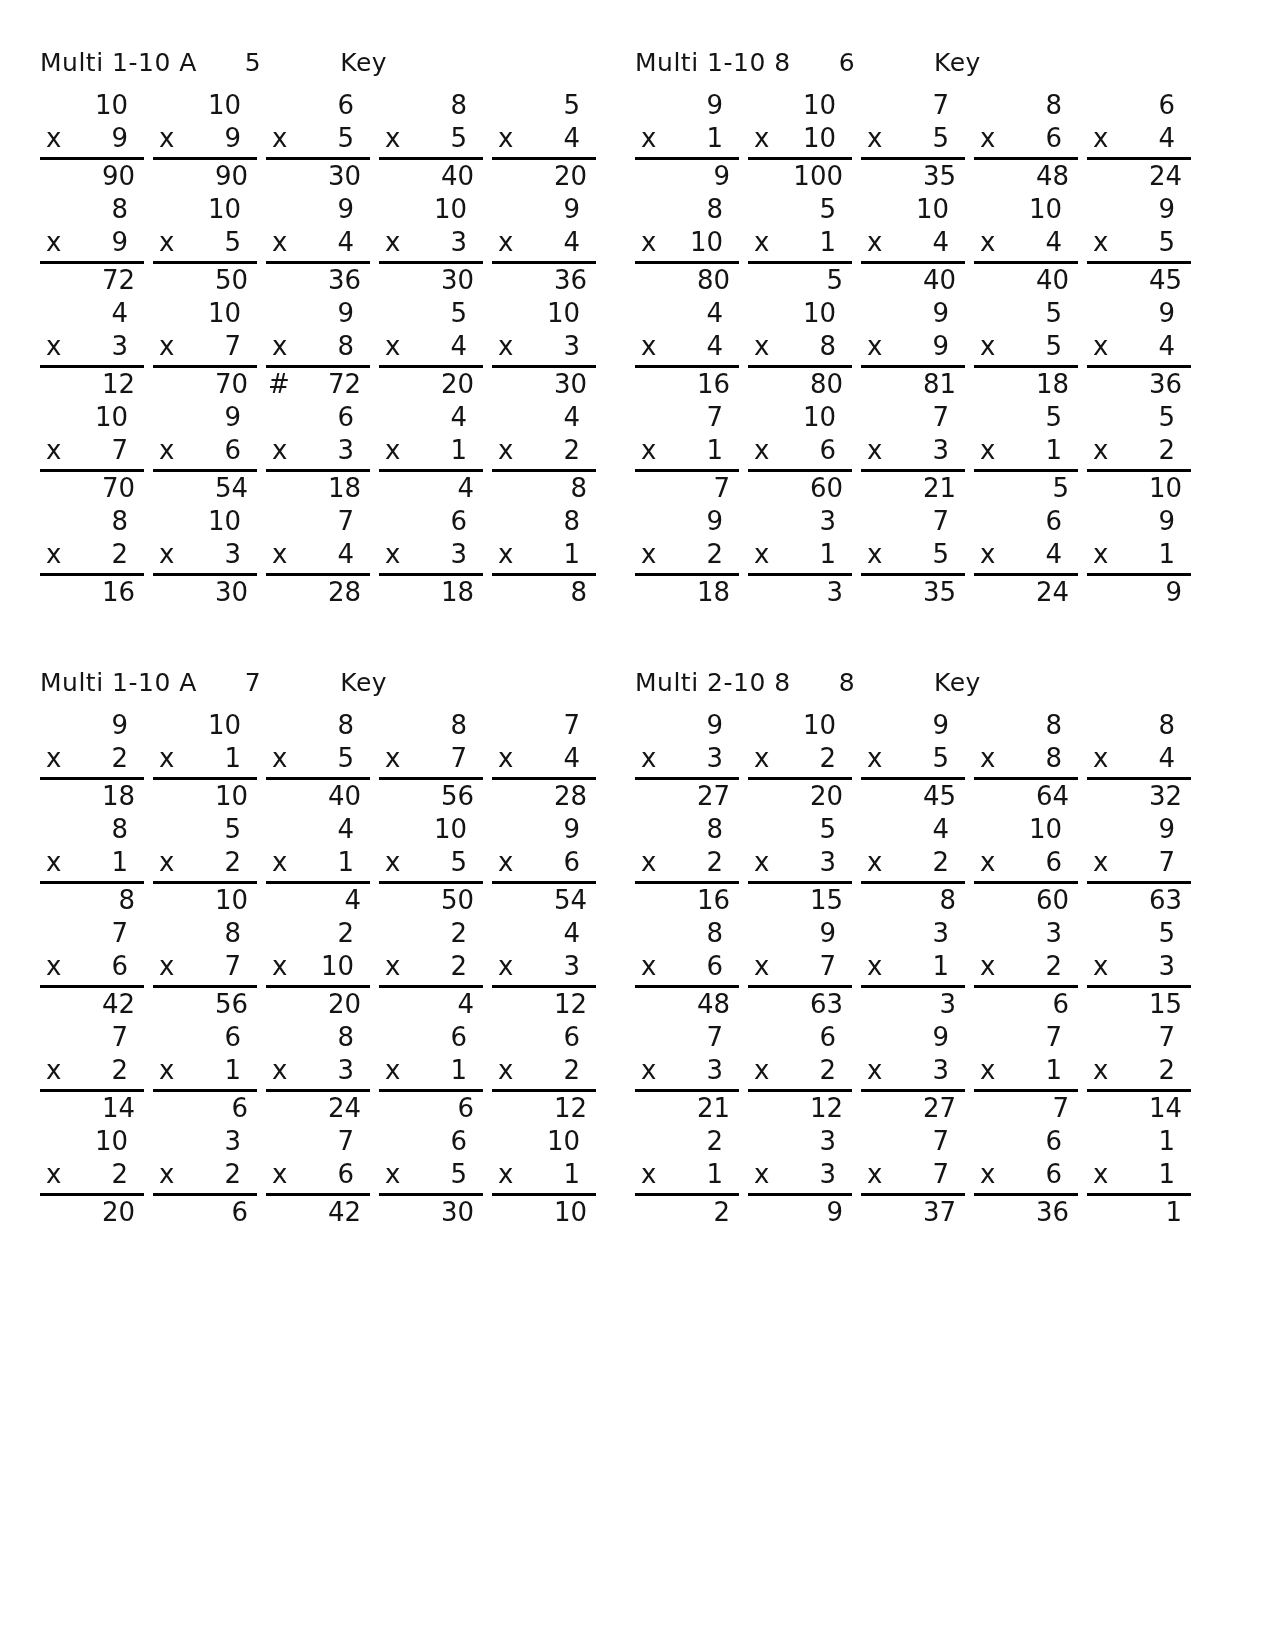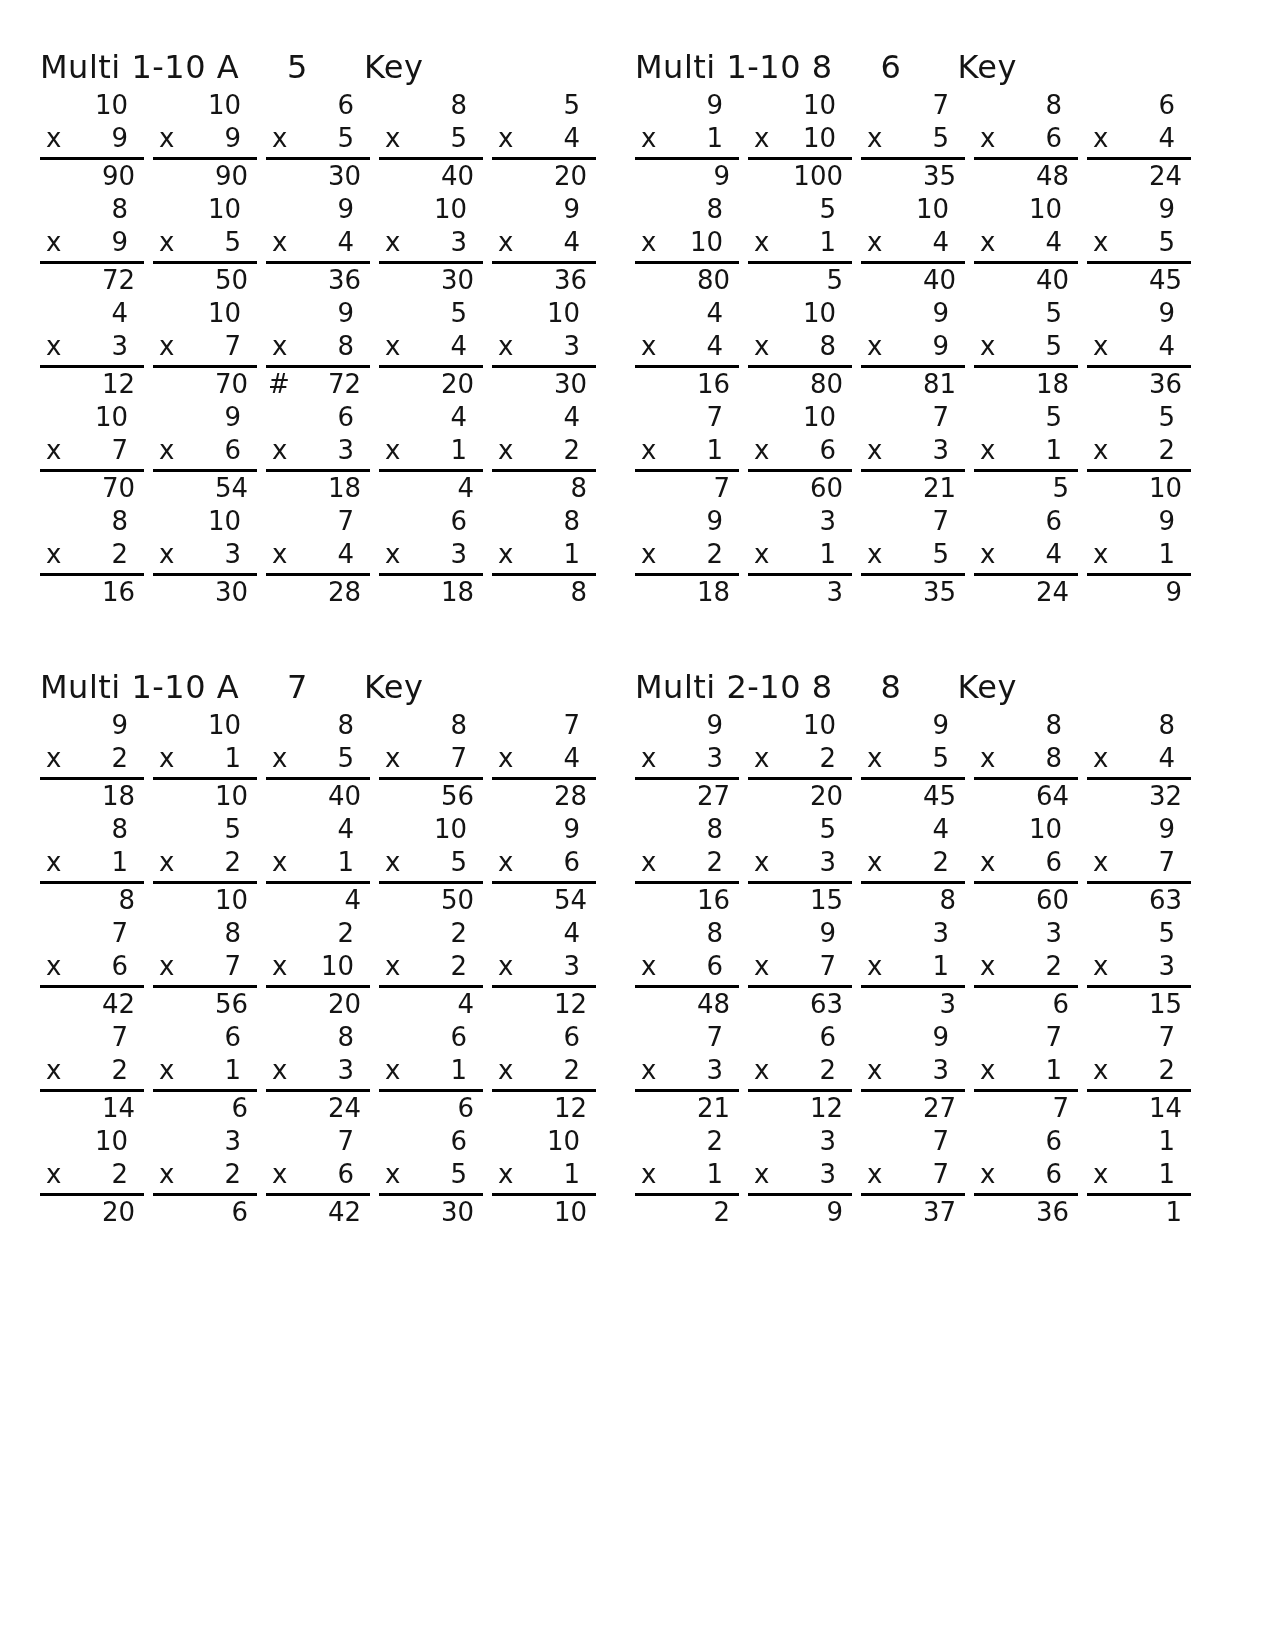--- a/index.html
+++ b/index.html
@@ -15,26 +15,26 @@
     padding: 48px 0 0 40px;
     display: grid;
     grid-template-columns: 565px 565px;
     column-gap: 30px;
     row-gap: 62px;
   }
   .worksheet { width: 565px; }
   .ws-header {
     display: flex;
     align-items: baseline;
-    font-size: 32px;
+    font-size: 25px;
     height: 38px;
     letter-spacing: 0.5px;
   }
   .ws-number { margin-left: 48px; }
-  .ws-key { margin-left: 56px; }
+  .ws-key { margin-left: 79px; }
   .problems {
     display: grid;
     grid-template-columns: repeat(5, 113px);
   }
   .problem {
     width: 104px;
     font-size: 26px;
     line-height: 1;
   }
   .p-top {

